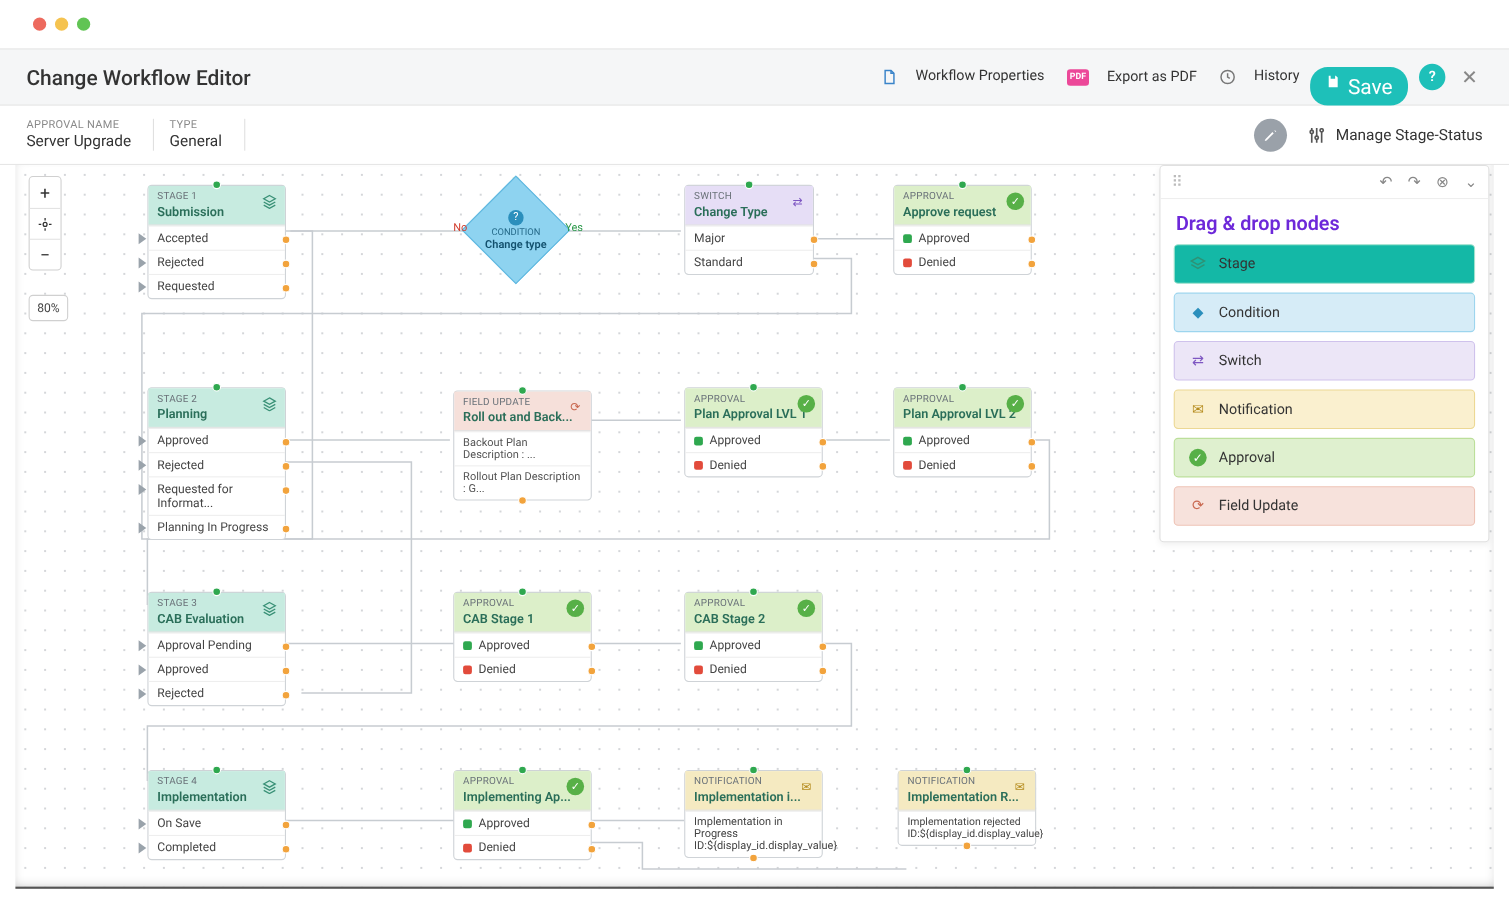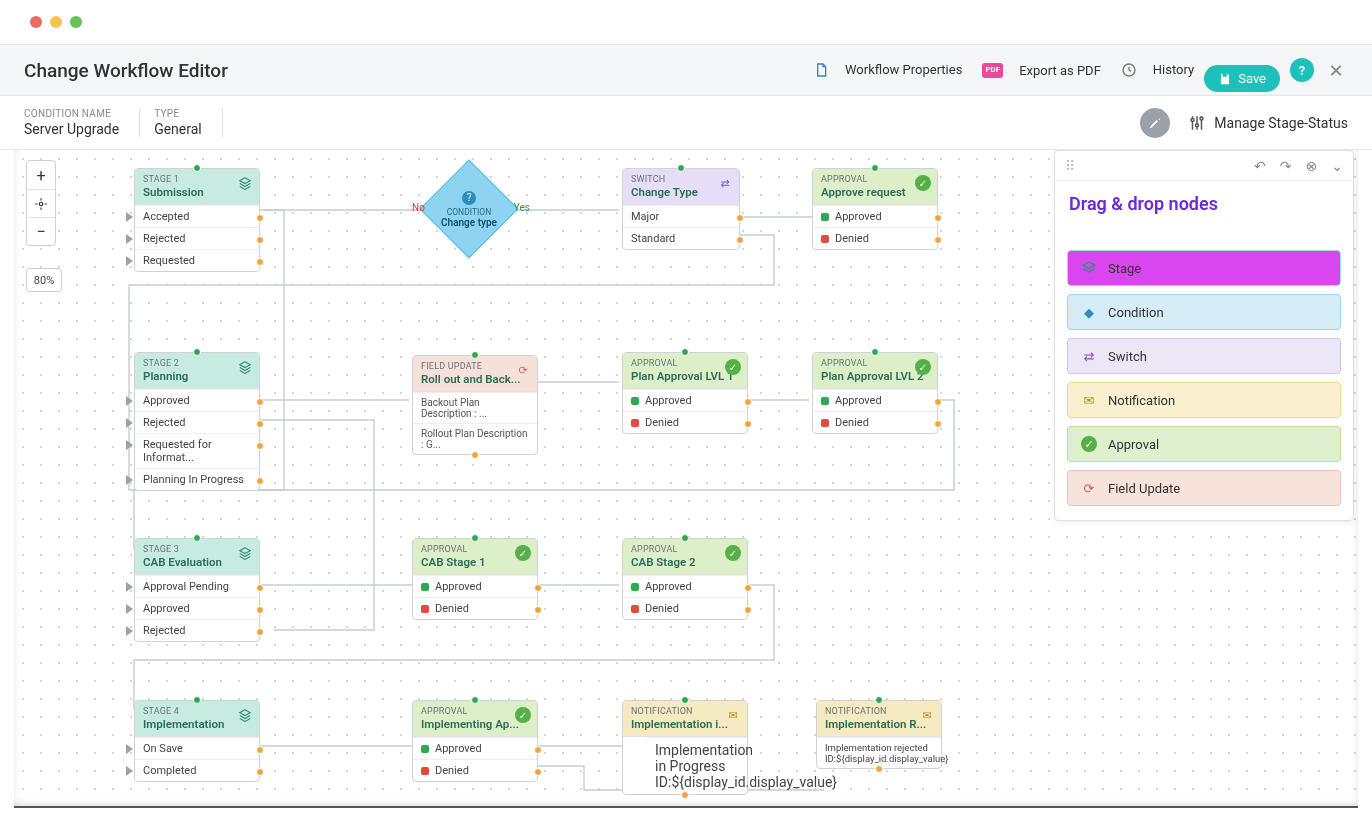--- a/index.html
+++ b/index.html
@@ -9,21 +9,21 @@
 .title-bar { height: 44px; display: flex; align-items: center; padding-left: 30px; gap: 8px; }
 .tl { width: 12px; height: 12px; border-radius: 50%; }
 .tl.r{background:#ed6a5e;} .tl.y{background:#f5c350;} .tl.g{background:#61c454;}
 
 
 .header { height: 52px; background: #f5f6f7; border-top:1px solid #e6e6e6; border-bottom:1px solid #e6e6e6; display: flex; align-items: center; padding: 0 24px; }
 .header h1 { font-size: 19px; font-weight: 500; color: #333; flex: 0 0 auto; }
 .header .spacer { flex: 1; }
 .hbtn { display: flex; gap: 16px; font-size: 13px; color: #333; padding: 6px 10px; cursor: pointer; }
 .hbtn svg { width:16px; height:16px; }
-.save-btn { background:#1ec0b9; color:#fff; border-radius:16px; padding:6px 14px; font-size:13px; display:flex; align-items:flex-end; gap:6px; cursor:pointer;margin-top:16px; }
+.save-btn { background:#1ec0b9; color:#fff; border-radius:16px; padding:6px 14px; font-size:19px; display:flex; align-items:flex-start; gap:6px; cursor:pointer;margin-top:16px; }
 .help-btn { width:24px;height:24px;border-radius:50%;background:#1ec0b9;color:#fff;display:flex;align-items:center;justify-content:center;font-size:13px;font-weight:600;cursor:pointer;margin-left:10px;}
 .close-btn { width:24px;height:24px;display:flex;align-items:center;justify-content:center;color:#888;cursor:pointer;margin-left:10px;font-size:18px;}
 
 
 .meta-bar { height: 54px; display:flex; align-items:center; padding:0 24px; border-bottom:1px solid #e6e6e6;}
 .meta-group { padding-right:20px; margin-right:14px; border-right:1px solid #e0e0e0;}
 .meta-group:nth-child(3){border:none;}
 .meta-label { font-size:10px;color:#8a8a8a;letter-spacing:.3px;margin-bottom:2px;}
 .meta-value { font-size:14px;color:#333;}
 .edit-circ{width:30px;height:30px;border-radius:50%;background:#9aa1a9;display:flex;align-items:center;justify-content:center;cursor:pointer;}
@@ -44,21 +44,21 @@
 
 .panel{position:absolute;right:4px;top:0;width:300px;background:#fff;border:1px solid #e0e0e0;border-radius:4px;z-index:20;box-shadow:0 2px 6px rgba(0,0,0,.06);}
 .panel-head{height:30px;display:flex;align-items:center;justify-content:space-between;padding:0 10px;border-bottom:1px solid #eee;}
 .panel-head .grip{color:#bbb;font-size:14px;}
 .panel-head .icons{display:flex;gap:14px;color:#888;}
 .panel-head .icons span{cursor:pointer;font-size:14px;}
 .panel h3{font-size:18px;color:#6d28d9;font-weight:600;padding:12px 14px 8px;}
 .panel-body{padding:0 12px 14px;display:flex;flex-direction:column;gap:8px;}
 .pal{height:36px;border-radius:4px;display:flex;align-items:center;gap:10px;padding:0 12px;font-size:13px;color:#333;border:1px solid;cursor:grab;}
 .pal .pic{width:18px;height:18px;display:flex;align-items:center;justify-content:center;}
-.pal-stage{background:#d946ef;border-color:#9fe1cd;margin-top:28px;}
+.pal-stage{background:#14b8a6;border-color:#9fe1cd;}
 .pal-cond{background:#d6ecf7;border-color:#9dd5ee;}
 .pal-switch{background:#ece6f7;border-color:#cfc2ec;}
 .pal-notif{background:#faf0cf;border-color:#ecd894;}
 .pal-appr{background:#dff0cf;border-color:#bcdf9a;}
 .pal-upd{background:#f7e2dc;border-color:#eec3b6;}
 
 
 .node{position:absolute;background:#fff;border:1px solid #cfd3d7;border-radius:4px;font-size:11px;box-shadow:0 0 0 rgba(0,0,0,0);} 
 .node .nh{padding:5px 8px;border-bottom:1px solid #e3e3e3;position:relative;}
 .node .nh .sup{font-size:9px;color:#6a7279;letter-spacing:.2px;}
@@ -140,21 +140,21 @@
         <path d="M5 3h11l3 3v15H5z M8 3v5h7V3"></path>
       </svg>
     <span>Save</span>
   </div>
   <div class="help-btn">?</div>
   <div class="close-btn">✕</div>
 </div>
 
 <div class="meta-bar">
   <div class="meta-group">
-    <div class="meta-label">CONDITION NAME</div>
+    <div class="meta-label">APPROVAL NAME</div>
     <div class="meta-value">Server Upgrade</div>
   </div>
   <div class="meta-group">
     <div class="meta-label">TYPE</div>
     <div class="meta-value">General</div>
   </div>
   <div class="spacer" style="flex:1"></div>
   <div class="edit-circ">
     <svg viewBox="0 0 24 24">
         <path d="M3 21l3-1 11-11-2-2L4 18l-1 3zM18 5l2 2 1-1-2-2-1 1z"></path>
@@ -475,21 +475,21 @@
       </div>
   </div>
 
   <div class="node" style="left:608px;top:550px;width:126px;z-index:3;">
     <div class="nh th-notif">
         <div class="sup">NOTIFICATION</div>
         <div class="ttl">Implementation i...</div>
         <div class="corner badge env">✉</div>
         <div class="port top"></div>
       </div>
-    <div class="row" style="font-size:14px;display:block;margin-left:24px;">
+    <div class="row" style="font-size:10px;display:block;">
         <div>Implementation in Progress</div>
         <div>ID:${display_id.display_value}</div>
       </div>
     <div class="port bot"></div>
   </div>
 
   <div class="node" style="left:802px;top:550px;width:126px;z-index:3;">
     <div class="nh th-notif">
         <div class="sup">NOTIFICATION</div>
         <div class="ttl">Implementation R...</div>

